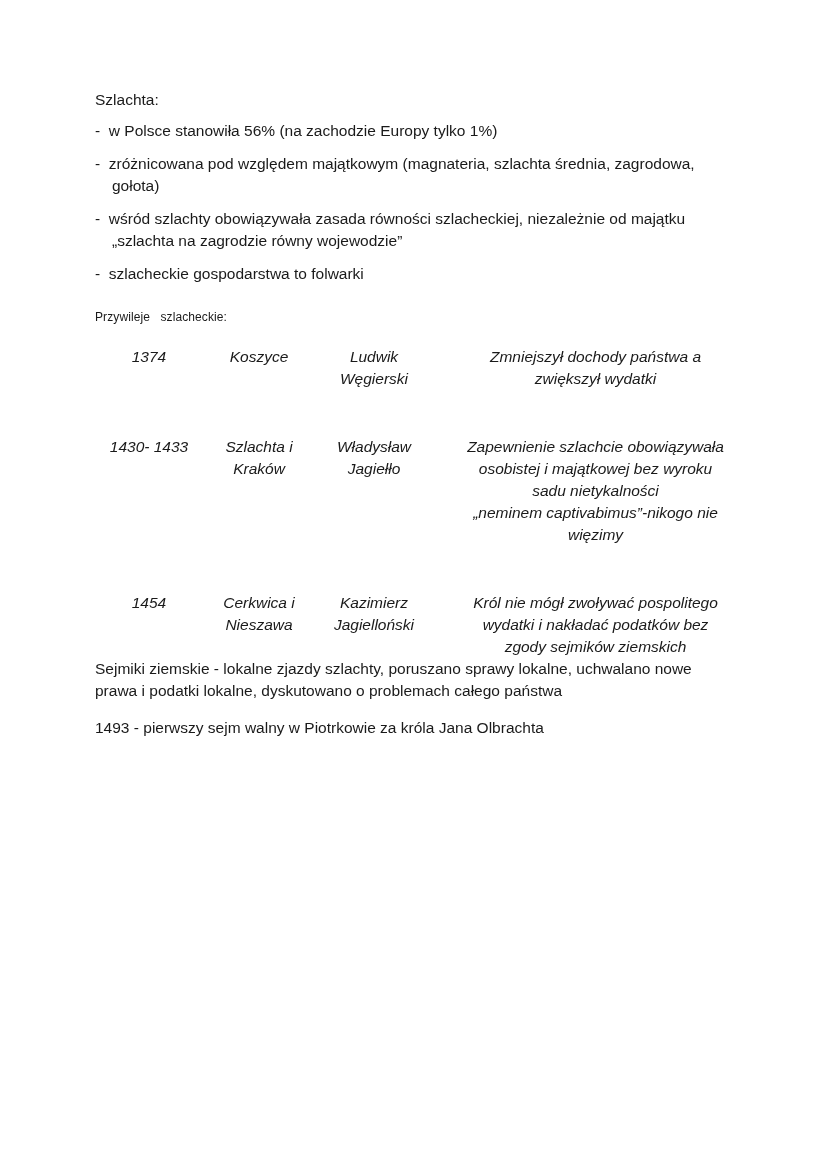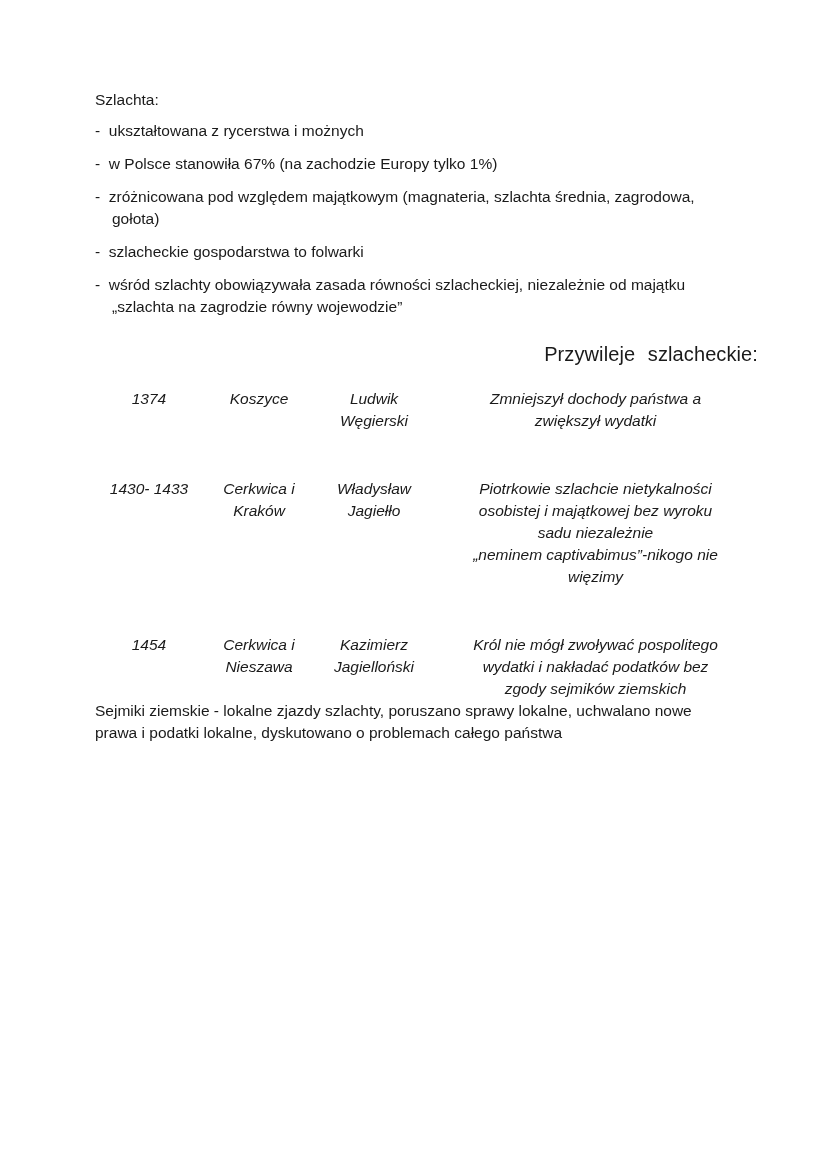--- a/index.html
+++ b/index.html
@@ -43,22 +43,22 @@
     max-width: 625px;
     text-indent: -17px;
     padding-left: 17px;
   }
   .bullet .dash {
     display: inline;
   }
 
   
   .table-heading {
-    text-align: right;
-    font-size: 20px;
+    text-align: left;
+    font-size: 12px;
     margin: 14px 0 0 0;
     padding: 0 0 0 0;
     letter-spacing: 0.1px;
   }
   .table-heading .gap {
     display: inline-block;
     width: 7px;
   }
 
   
@@ -102,30 +102,29 @@
   }
 </style>
 </head>
 <body>
 
 <div class="page">
 
   <div class="intro">
     <p class="lead">Szlachta:</p>
 
-    <p class="bullet"><span class="dash">-</span>&nbsp; <span>ukształtowana z rycerstwa i możnych</span></p>
 
-    <p class="bullet"><span class="dash">-</span>&nbsp; <span>w Polsce stanowiła 67% (na zachodzie Europy tylko 1%)</span></p>
+    <p class="bullet"><span class="dash">-</span>&nbsp; <span>w Polsce stanowiła 56% (na zachodzie Europy tylko 1%)</span></p>
 
 
     <p class="bullet"><span class="dash">-</span>&nbsp; <span>zróżnicowana pod względem majątkowym (magnateria, szlachta średnia, zagrodowa, gołota)</span></p>
 
+    <p class="bullet"><span class="dash">-</span>&nbsp; <span>wśród szlachty obowiązywała zasada równości szlacheckiej, niezależnie od majątku „szlachta na zagrodzie równy wojewodzie”</span></p>
+
     <p class="bullet"><span class="dash">-</span>&nbsp; <span>szlacheckie gospodarstwa to folwarki</span></p>
-
-    <p class="bullet"><span class="dash">-</span>&nbsp; <span>wśród szlachty obowiązywała zasada równości szlacheckiej, niezależnie od majątku „szlachta na zagrodzie równy wojewodzie”</span></p>
 
   </div>
 
   <p class="table-heading"><span>Przywileje</span><span class="gap"></span> <span>szlacheckie:</span></p>
 
   <table class="priv-table">
     <colgroup>
       <col class="col-year">
       <col class="col-place">
       <col class="col-ruler">
@@ -137,41 +136,42 @@
         <td>Koszyce</td>
         <td>Ludwik Węgierski</td>
         <td>
           <span class="effect-line">Zmniejszył dochody państwa a</span>
           <span class="effect-line">zwiększył wydatki</span>
         </td>
       </tr>
 
       <tr>
         <td>1430- 1433</td>
-        <td>Cerkwica i Kraków</td>
+        <td>Szlachta i Kraków</td>
         <td>Władysław Jagiełło</td>
         <td>
-          <span class="effect-line">Piotrkowie szlachcie nietykalności</span>
+          <span class="effect-line">Zapewnienie szlachcie obowiązywała</span>
           <span class="effect-line">osobistej i majątkowej bez wyroku</span>
-          <span class="effect-line">sadu niezależnie</span>
+          <span class="effect-line">sadu nietykalności</span>
           <span class="effect-line">„neminem captivabimus”-nikogo nie</span>
           <span class="effect-line">więzimy</span>
         </td>
       </tr>
 
       <tr>
         <td>1454</td>
         <td>Cerkwica i Nieszawa</td>
         <td>Kazimierz Jagielloński</td>
         <td>
           <span class="effect-line">Król nie mógł zwoływać pospolitego</span>
           <span class="effect-line">wydatki i nakładać podatków bez</span>
           <span class="effect-line">zgody sejmików ziemskich</span>
         </td>
       </tr>
     </tbody>
   </table>
 
   <div class="closing">
     <p>Sejmiki ziemskie - lokalne zjazdy szlachty, poruszano sprawy lokalne, uchwalano nowe prawa i podatki lokalne, dyskutowano o problemach całego państwa</p>
+    <p>1493 - pierwszy sejm walny w Piotrkowie za króla Jana Olbrachta</p>
   </div>
 
 </div>
 
 </body></html>

